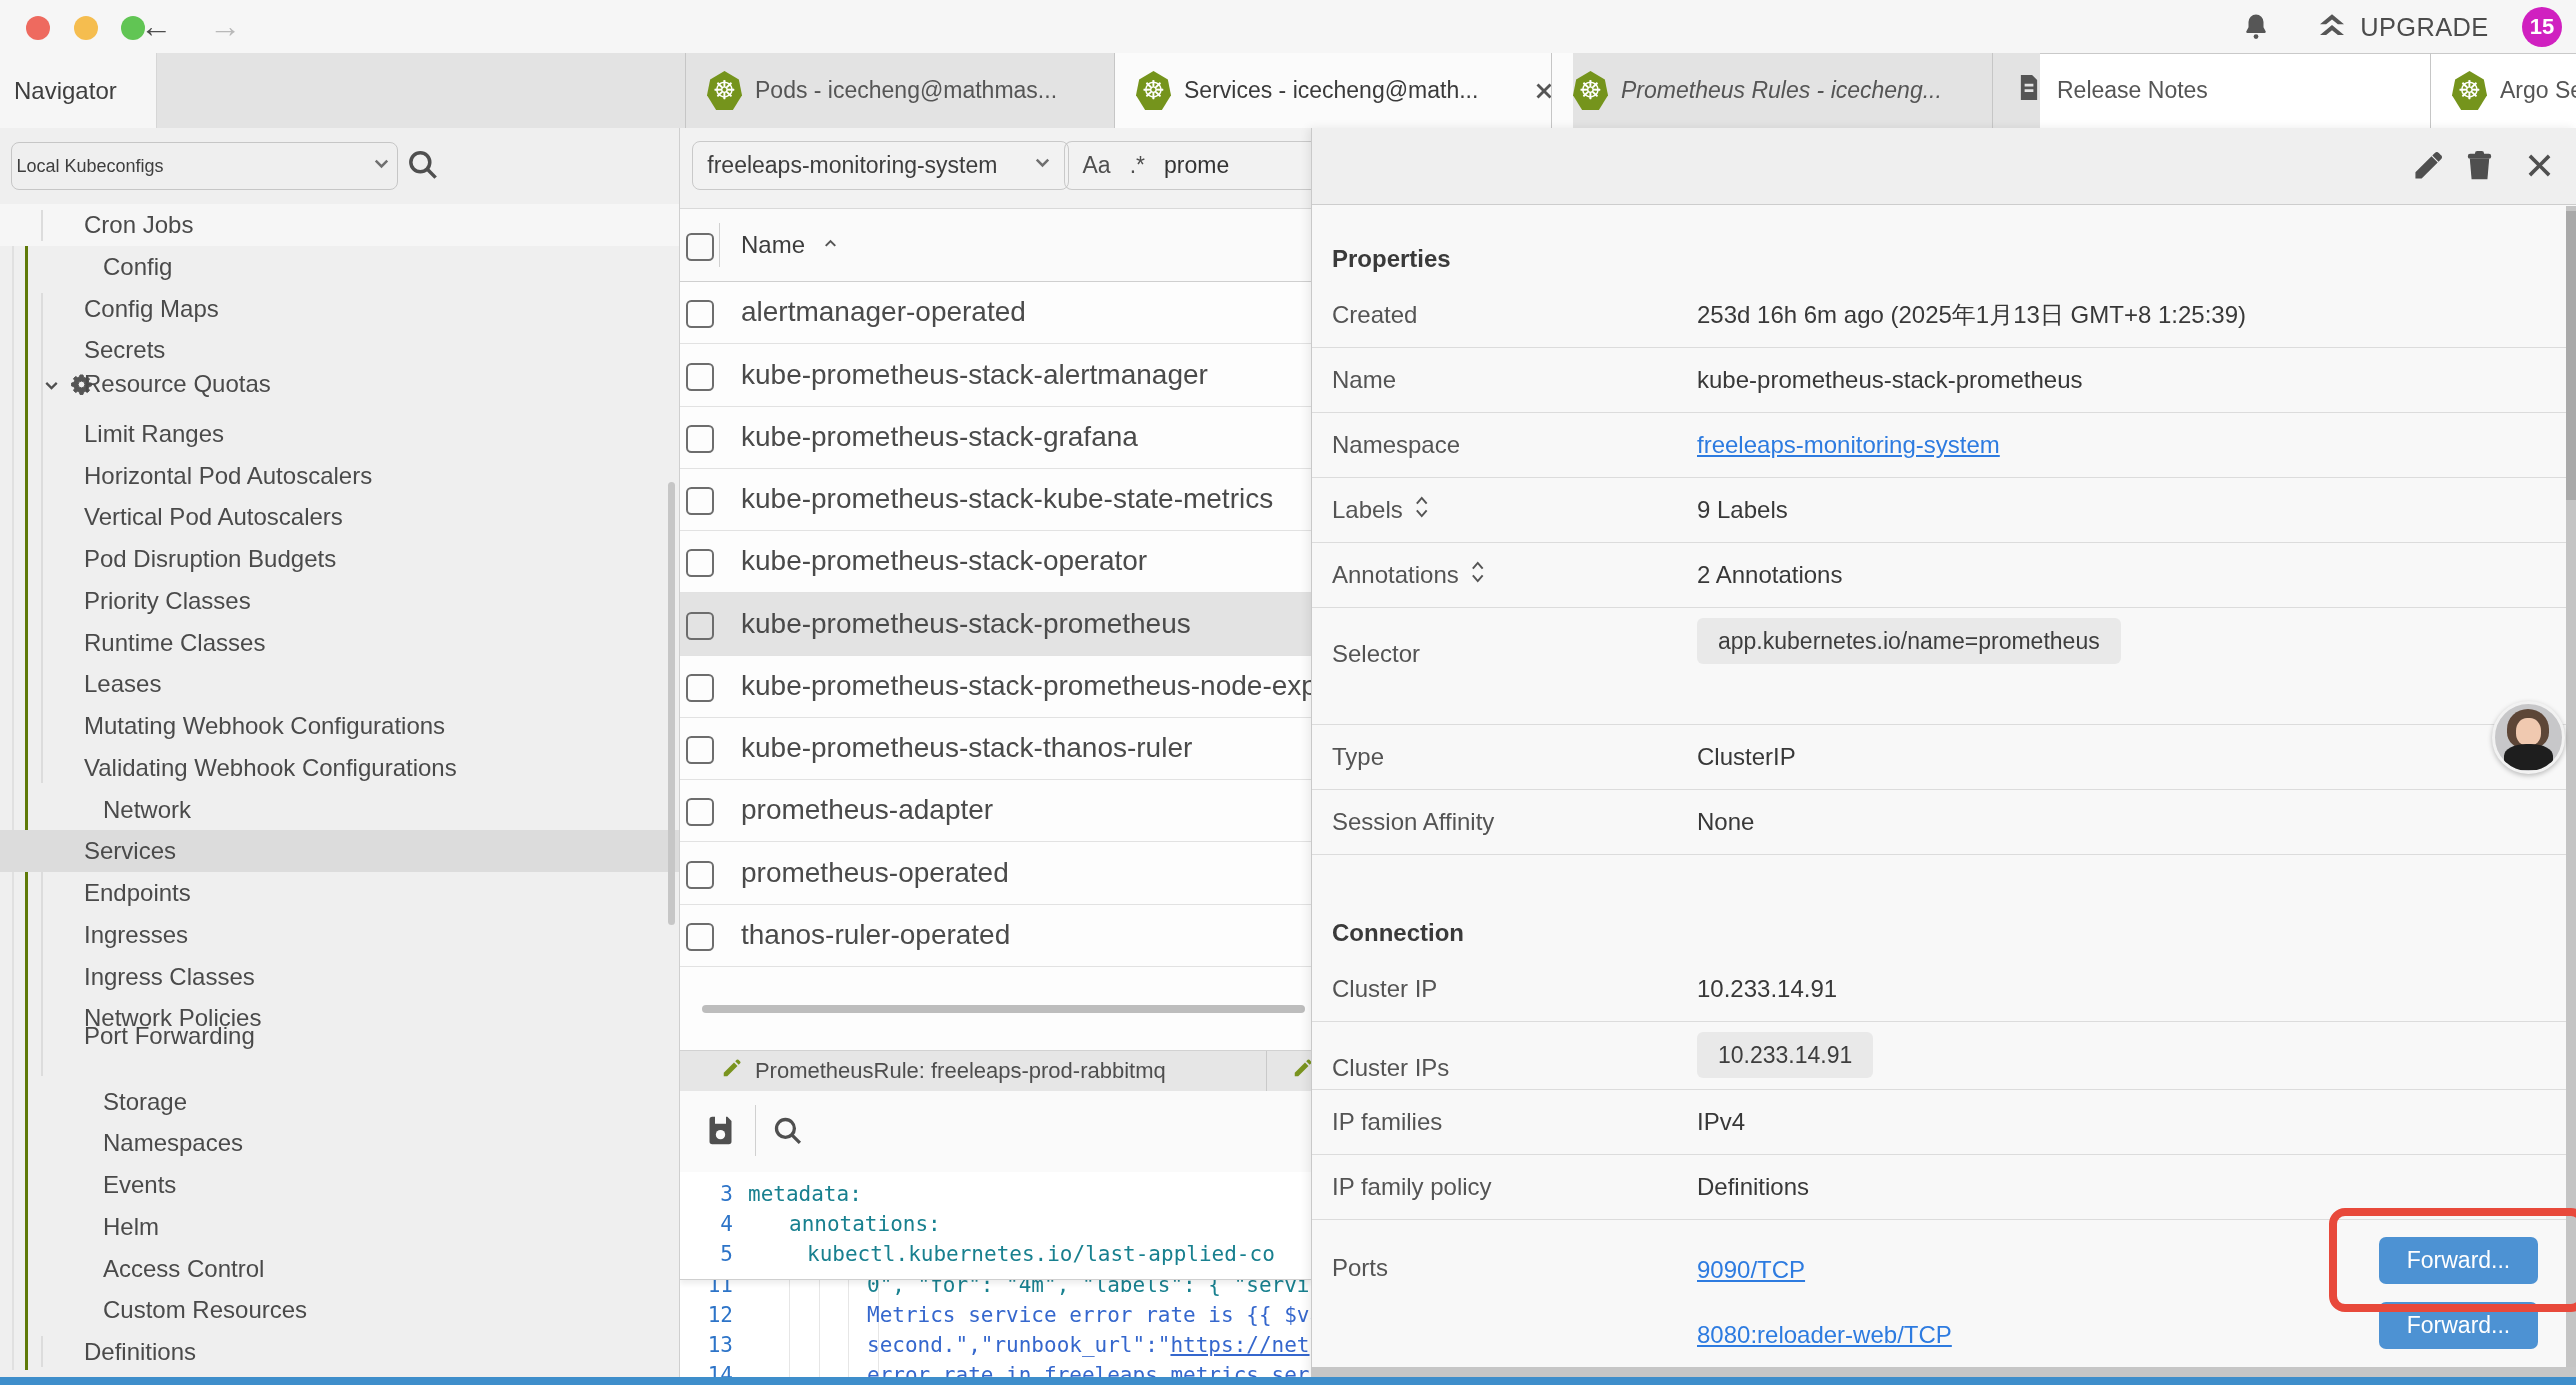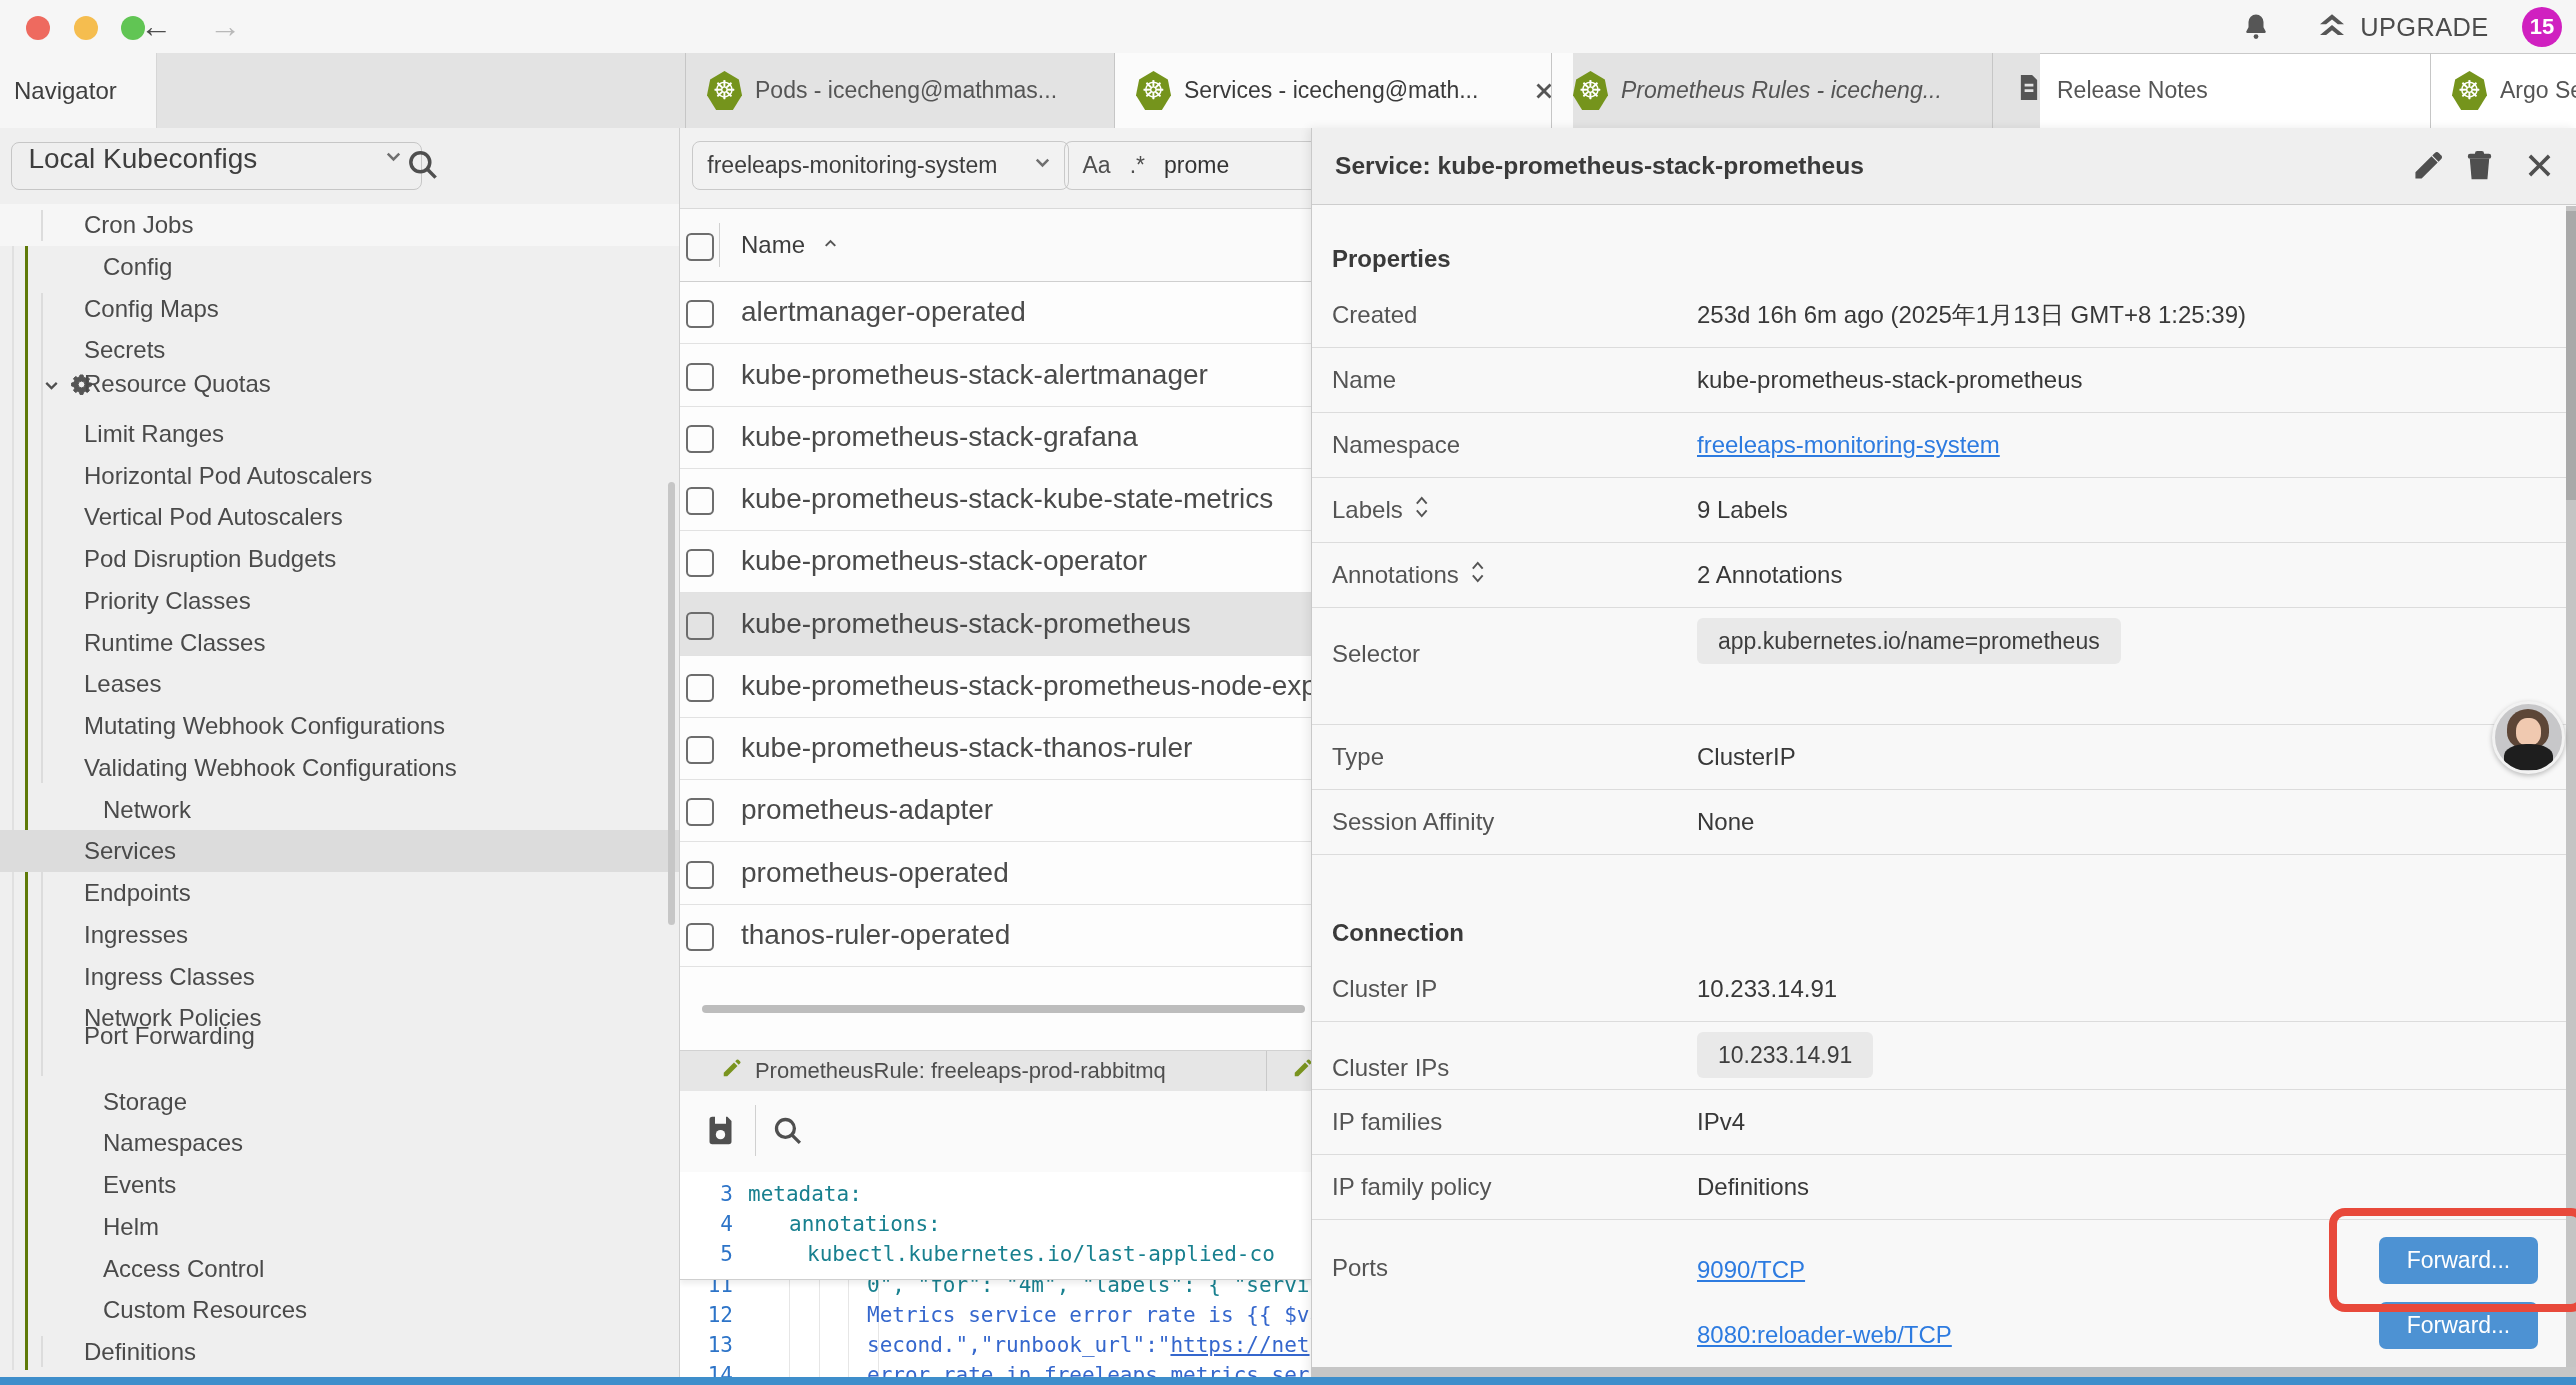--- a/index.html
+++ b/index.html
@@ -29,21 +29,21 @@
       font-size:23px;color:#555;border-left:0.9px solid #c6c6c6;padding-left:21px;overflow:hidden;}
   .wtab.active{background:#fbfbfb;height:75px;color:#3a3a3a;}
   .k8s{width:35px;height:39px;background:#75941c;clip-path:polygon(50% 0%,91% 22%,100% 62%,74% 100%,26% 100%,0% 62%,9% 22%);
       display:flex;align-items:center;justify-content:center;color:#fff;font-size:26px;flex:0 0 auto;}
   .docicon svg{width:30px;height:33px;fill:#555;}
   .tab-close{margin-left:auto;margin-right:16px;width:26px;height:26px;flex:0 0 auto;}
   .tab-close svg{width:100%;height:100%;stroke:#555;stroke-width:2.6;}
   
   #sidebar{left:0;top:128px;width:679px;height:1249px;background:#efefef;border-right:0.9px solid #cfcfcf;}
   #kubeconfig-select{position:absolute;left:11.4px;top:14px;width:377px;height:46px;border:1.8px solid #c6c6c6;
-      border-radius:8px;display:flex;padding:0 16px;font-size:28px;color:#3e3e3e;background:#efefef;}
+      border-radius:8px;display:flex;align-items:center;padding:0 4px;font-size:18px;color:#3e3e3e;background:#efefef;}
   #kubeconfig-select .chev{margin-left:auto;}
   .chev svg{width:23px;height:23px;stroke:#6f6f6f;stroke-width:2.6;fill:none;}
   #sidebar-search{position:absolute;left:405px;top:19px;width:35px;height:35px;}
   .mag svg{width:100%;height:100%;stroke:#4f4f4f;stroke-width:2.4;fill:none;}
   .guide{position:absolute;width:1.8px;background:#dcdcdc;}
   #guide-accent{left:25.4px;top:76px;width:2.6px;height:1166px;background:#5f7a08;}
   #guide-outer{left:12.3px;top:76px;height:1166px;background:#e0e0e0;}
   .tree-row{position:absolute;left:0;width:679px;display:flex;align-items:center;font-size:24px;color:#4a4a4a;cursor:default;}
   .tree-row.hl{background:#f6f6f6;}
   .tree-row.sel{background:#dcdcdc;}
@@ -421,21 +421,20 @@
         <span class="lnum" style="left: 0px; top: 37px;">4</span>
         <span class="cl teal" style="top: 37px; left: 109px;">annotations:</span>
         <span class="lnum" style="left: 0px; top: 67px;">5</span>
         <span class="cl teal" style="top: 67px; left: 127px;">kubectl.kubernetes.io/last-applied-co</span>
       </div>
     </div>
 </div>
 
 <div id="rpanel" class="abs">
   <div id="rp-header">
-    <div id="rp-title">Service: kube-prometheus-stack-prometheus</div>
     <span id="edit-btn" class="hicon">
       <svg viewBox="0 0 24 24" stroke="none">
           <path d="M3 17.2V21h3.8L18 9.8 14.2 6z"></path>
           <path d="M15.5 4.7l3.8 3.8 1.6-1.6a1.3 1.3 0 0 0 0-1.9l-1.9-1.9a1.3 1.3 0 0 0-1.9 0z"></path>
         </svg></span>
     <span id="delete-btn" class="hicon">
       <svg viewBox="0 0 24 24" stroke="none">
           <path d="M5.5 7.5h13L17.3 21.5H6.7z"></path>
           <rect x="4" y="4" width="16" height="2.6" rx="1.2"></rect>
           <rect x="9.2" y="2" width="5.6" height="2.6" rx="1.2"></rect>

